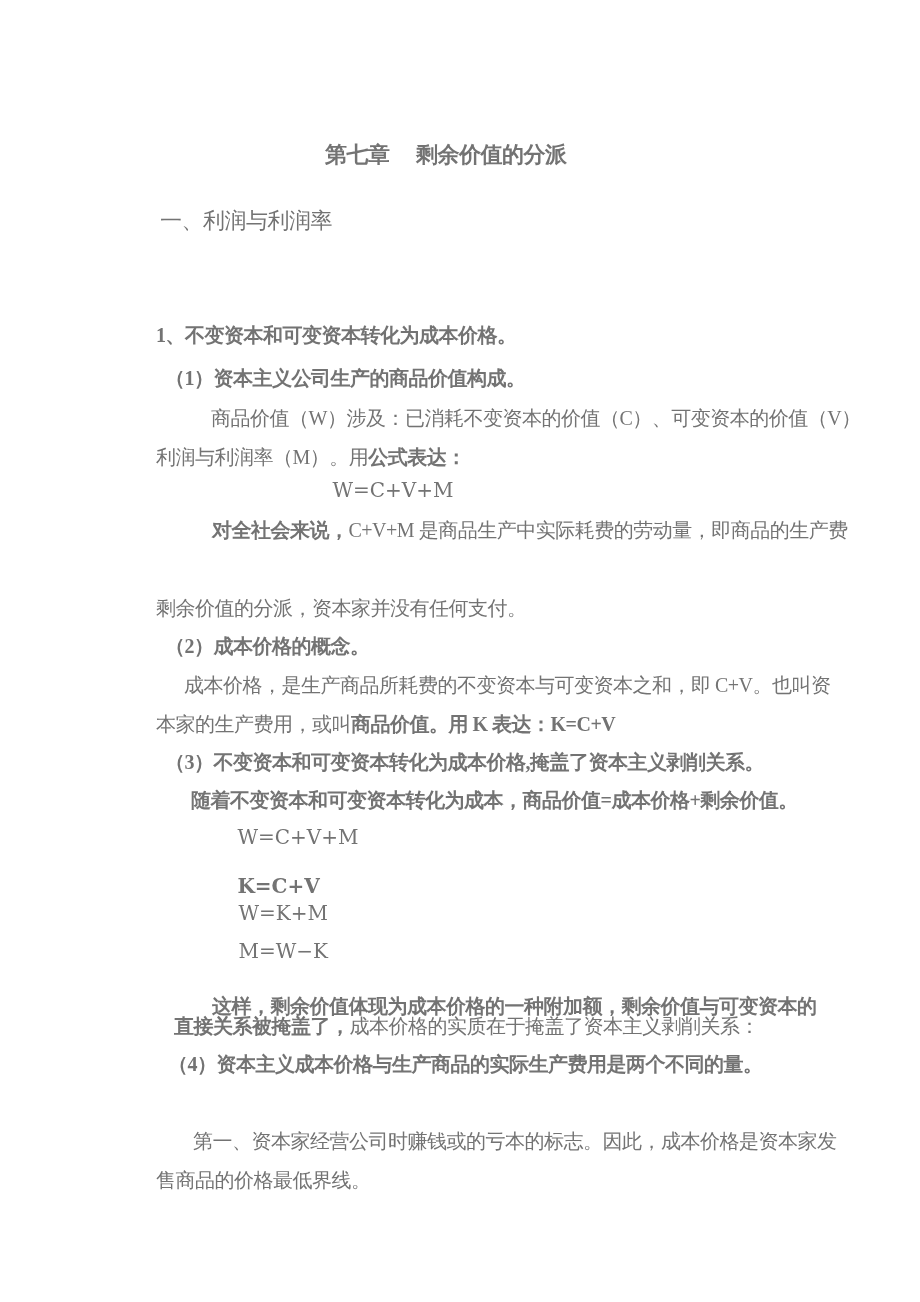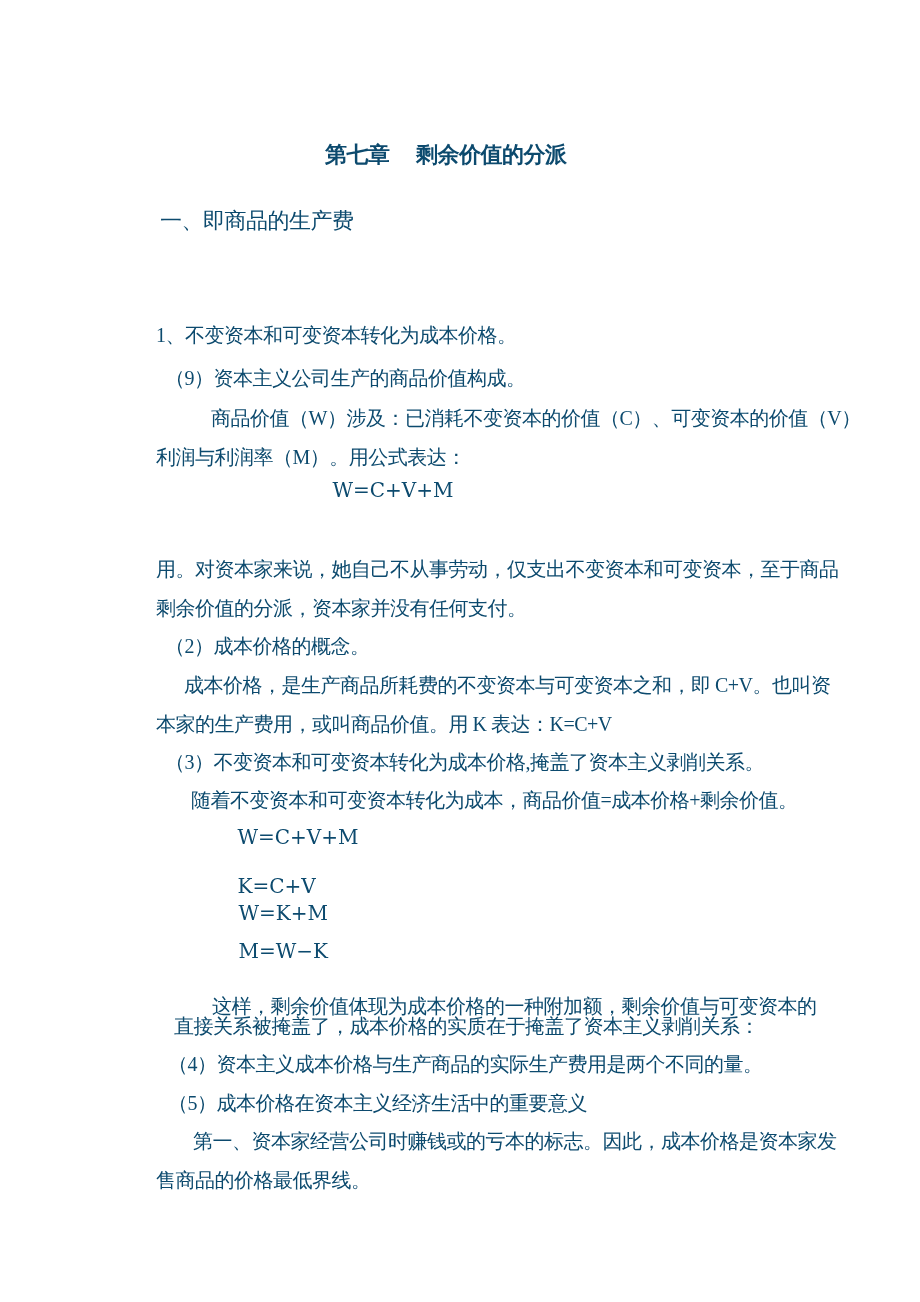--- a/index.html
+++ b/index.html
@@ -11,70 +11,70 @@
     position: relative;
     width: 920px;
     height: 1302px;
     background: #ffffff;
     overflow: hidden;
     font-family: "Liberation Serif", "DejaVu Serif", serif;
   }
   .line {
     position: absolute;
     white-space: pre;
-    color: #0c4a6e;
+    color: #737373;
     font-size: 20px;
     line-height: 1.15;
     letter-spacing: -0.5px;
   }
   .t22 { font-size: 22px; }
-  .b   { font-weight: normal; }
+  .b   { font-weight: bold; }
   .formula {
     font-family: "DejaVu Serif", "Liberation Serif", serif;
     letter-spacing: 0;
   }
 </style>
 </head>
 <body>
 
 <div class="page">
 
   <div class="line t22" style="left:305px; top:117px;">
     <span class="b" style="font-weight:600;">第七章　 剩余价值的分派</span>
   </div>
 
   <div class="line t22" style="left:140px; top:183px;">
-    <span>一、即商品的生产费</span>
+    <span>一、利润与利润率</span>
   </div>
 
 
   <div class="line" style="left:138px; top:301px;">
     <span class="b">1、不变资本和可变资本转化为成本价格。</span>
   </div>
 
   <div class="line" style="left:147px; top:344px;">
-    <span class="b">（9）资本主义公司生产的商品价值构成。</span>
+    <span class="b">（1）资本主义公司生产的商品价值构成。</span>
   </div>
 
   <div class="line" style="left:193px; top:384px;">
     <span>商品价值（W）涉及：已消耗不变资本的价值（C）、可变资本的价值（V）</span>
   </div>
 
   <div class="line" style="left:138px; top:423px;">
     <span>利润与利润率（M）。用</span><span class="b">公式表达：</span>
   </div>
 
   <div class="line formula" style="left:307px; top:456px;">
     <span>W=C+V+M</span>
   </div>
 
+  <div class="line" style="left:194px; top:496px;">
+    <span class="b">对全社会来说，</span><span>C+V+M 是商品生产中实际耗费的劳动量，即商品的生产费</span>
+  </div>
 
-  <div class="line" style="left:138px; top:535px;">
-    <span>用。对资本家来说，她自己不从事劳动，仅支出不变资本和可变资本，至于商品</span>
-  </div>
 
   <div class="line" style="left:138px; top:574px;">
     <span>剩余价值的分派，资本家并没有任何支付。</span>
   </div>
 
   <div class="line" style="left:147px; top:612px;">
     <span class="b">（2）成本价格的概念。</span>
   </div>
 
   <div class="line" style="left:166px; top:651px;">
@@ -114,23 +114,20 @@
   </div>
 
   <div class="line" style="left:156px; top:992px;">
     <span class="b">直接关系被掩盖了，</span><span>成本价格的实质在于掩盖了资本主义剥削关系：</span>
   </div>
 
   <div class="line" style="left:150px; top:1030px;">
     <span class="b">（4）资本主义成本价格与生产商品的实际生产费用是两个不同的量。</span>
   </div>
 
-  <div class="line" style="left:150px; top:1069px;">
-    <span class="b">（5）成本价格</span><span>在资本主义经济生活中的重要意义</span>
-  </div>
 
   <div class="line" style="left:175px; top:1107px;">
     <span>第一、资本家经营公司时赚钱或的亏本的标志。因此，成本价格是资本家发</span>
   </div>
 
   <div class="line" style="left:138px; top:1146px;">
     <span>售商品的价格最低界线。</span>
   </div>
 
 </div>

